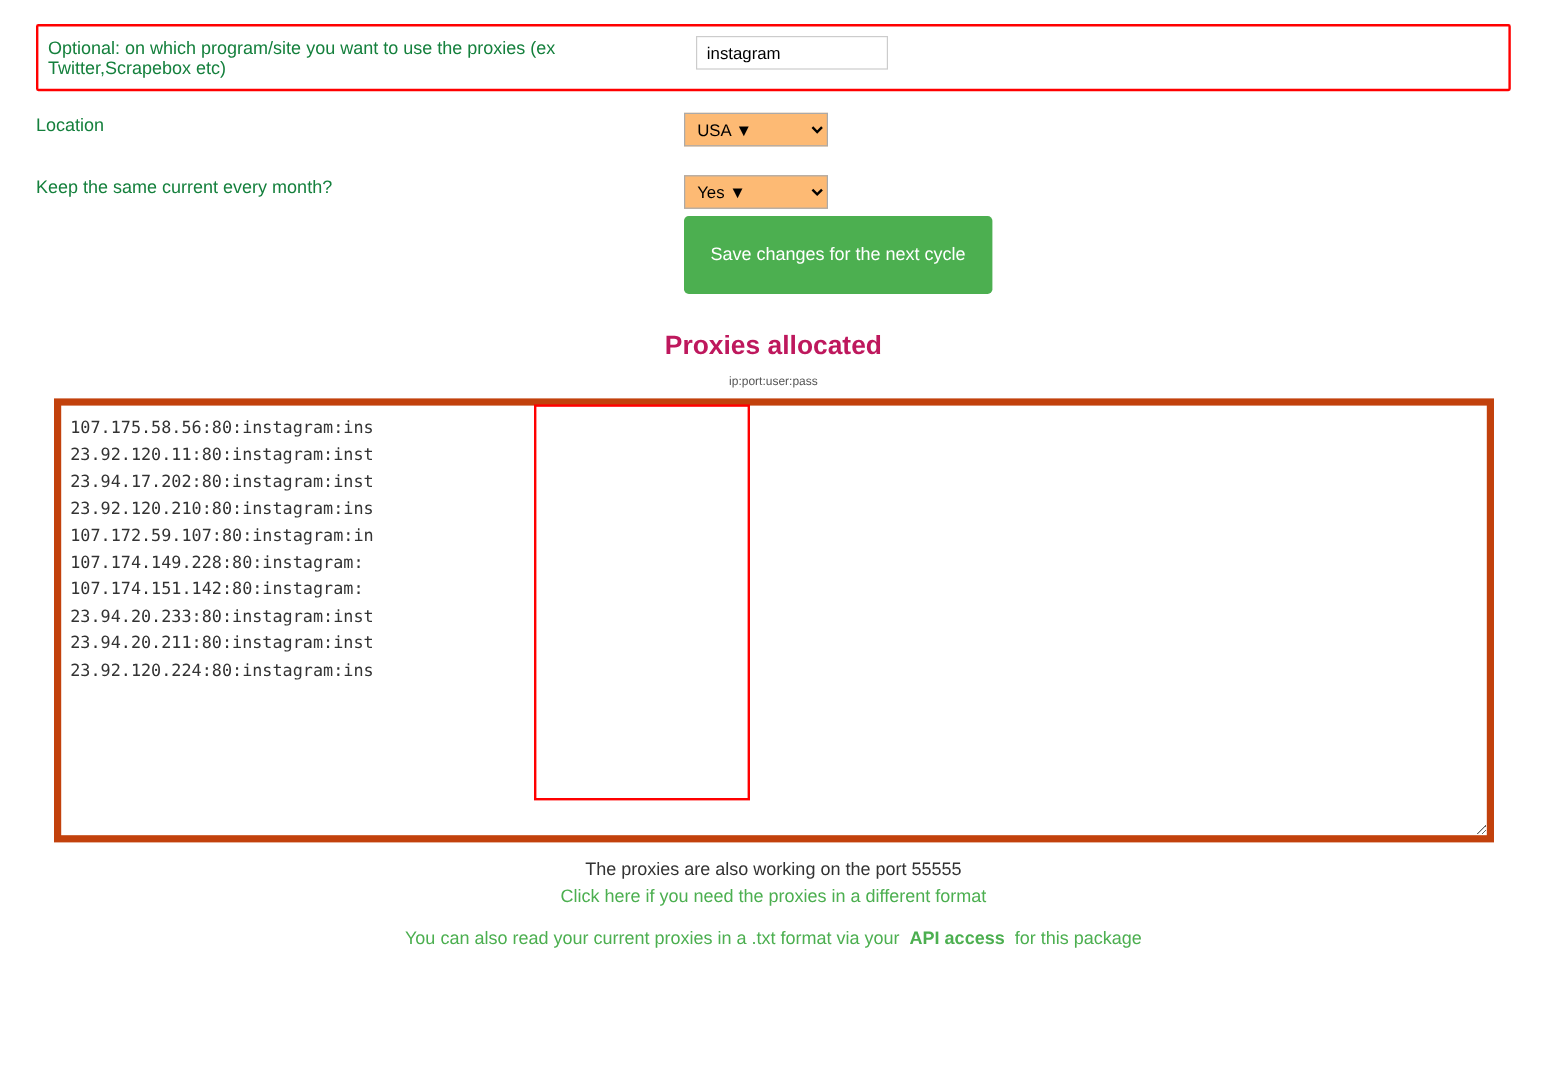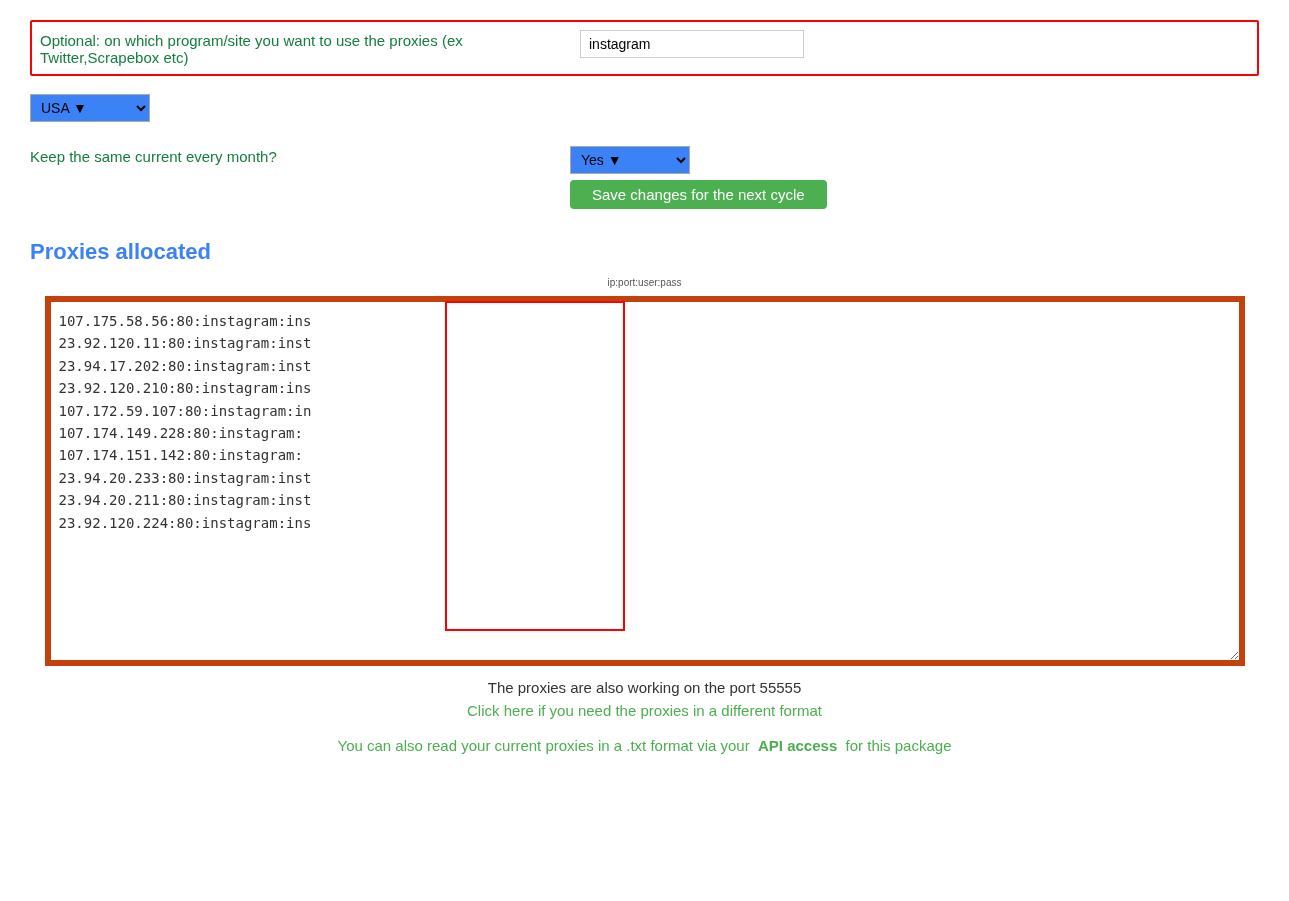--- a/index.html
+++ b/index.html
@@ -42,51 +42,51 @@
       flex: 1;
       display: flex;
       flex-direction: column;
       align-items: flex-start;
     }
 
     .text-input {
       border: 1px solid #ccc;
       padding: 4px 8px;
       font-size: 14px;
-      width: 224px;
+      width: 160px;
       height: 28px;
     }
 
     .select-input {
       border: 1px solid #aaa;
       padding: 3px 6px;
       font-size: 14px;
-      background: #3b82f6;
+      background: #fdba74;
       width: 120px;
       height: 28px;
       cursor: pointer;
     }
 
     .btn-save {
       background: #4caf50;
       color: #fff;
       border: none;
-      padding: 6px 22px;
+      padding: 24px 22px;
       font-size: 15px;
       border-radius: 4px;
       cursor: pointer;
       margin-top: 6px;
     }
 
     .section-title {
-      text-align: left;
+      text-align: center;
       font-size: 22px;
       font-weight: bold;
       margin: 24px 0 12px 0;
-      color: #3b82f6;
+      color: #be185d;
     }
 
     .proxy-format-label {
       text-align: center;
       font-size: 10px;
       color: #555;
       margin-bottom: 8px;
     }
 
     .proxy-textarea-wrapper {
@@ -155,20 +155,21 @@
 <body>
 
 <div class="form-row highlighted">
   <div class="form-label">Optional: on which program/site you want to use the proxies (ex Twitter,Scrapebox etc)</div>
   <div class="form-control-area">
     <input type="text" class="text-input" value="instagram" style="">
   </div>
 </div>
 
 <div class="form-row">
+  <div class="form-label">Location</div>
   <div class="form-control-area">
     <select class="select-input">
       <option>USA ▼</option>
       <option>UK</option>
       <option>Canada</option>
       <option>Germany</option>
     </select>
   </div>
 </div>
 

